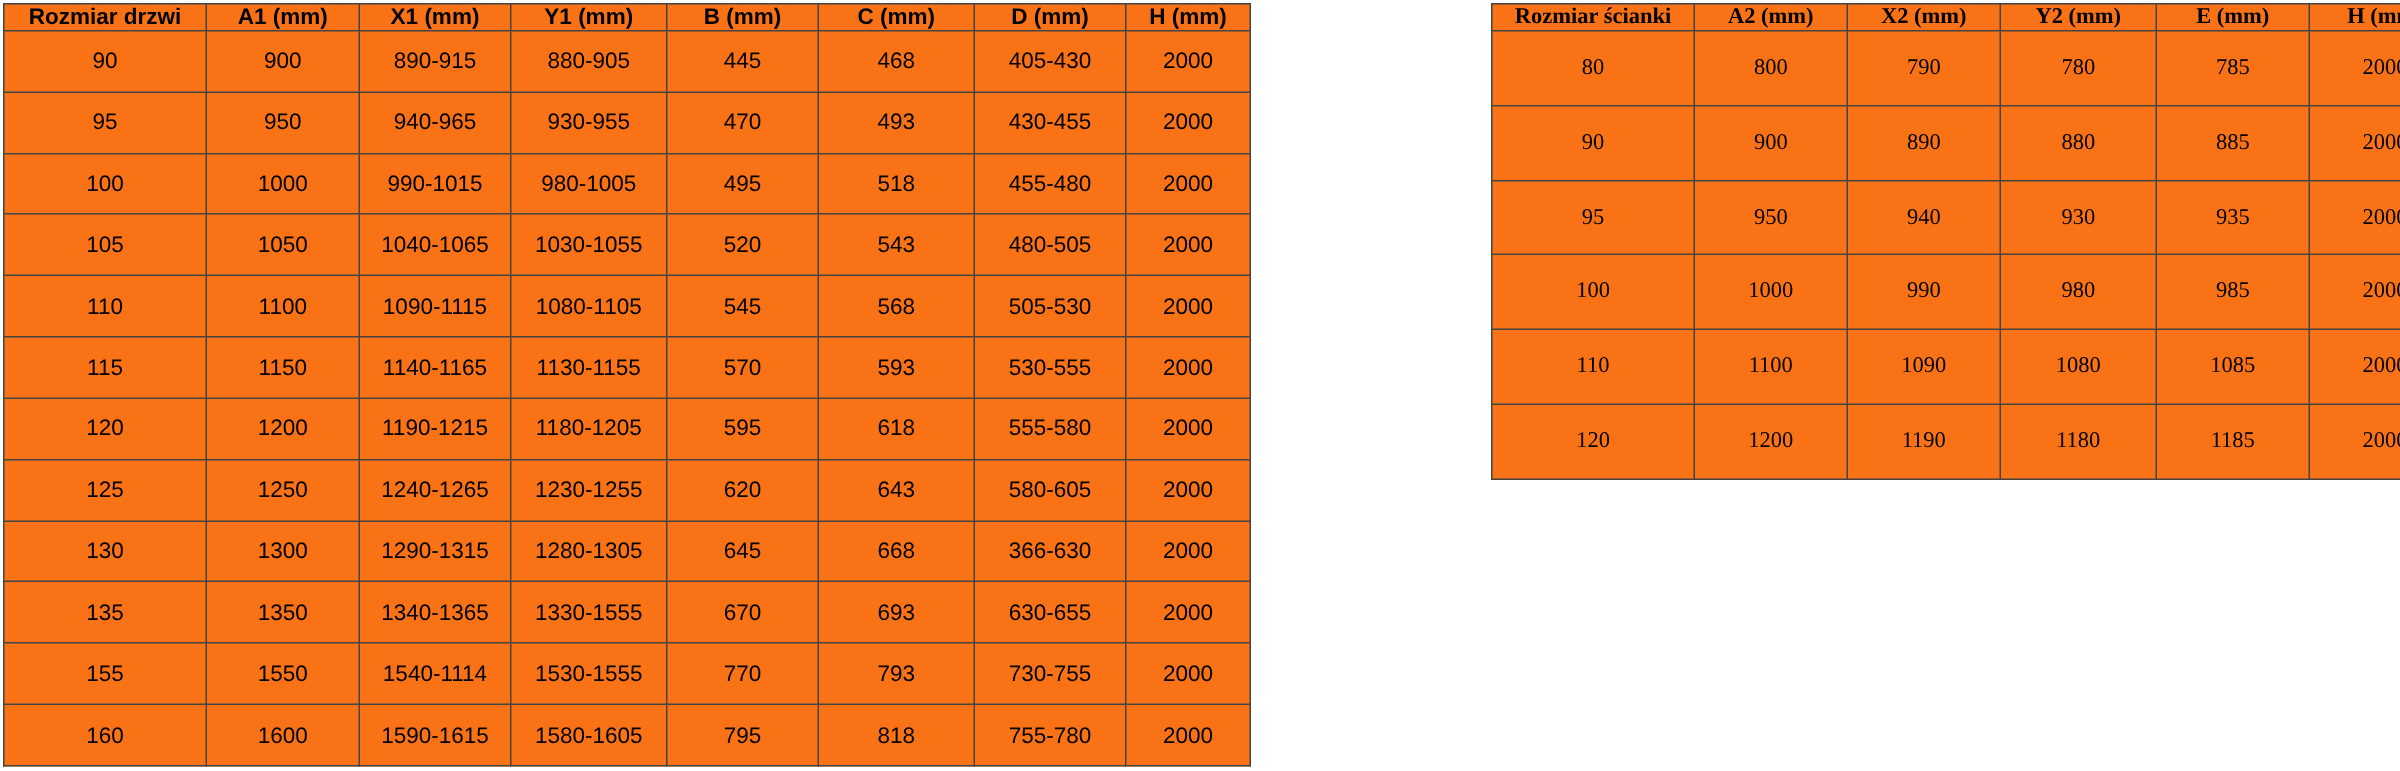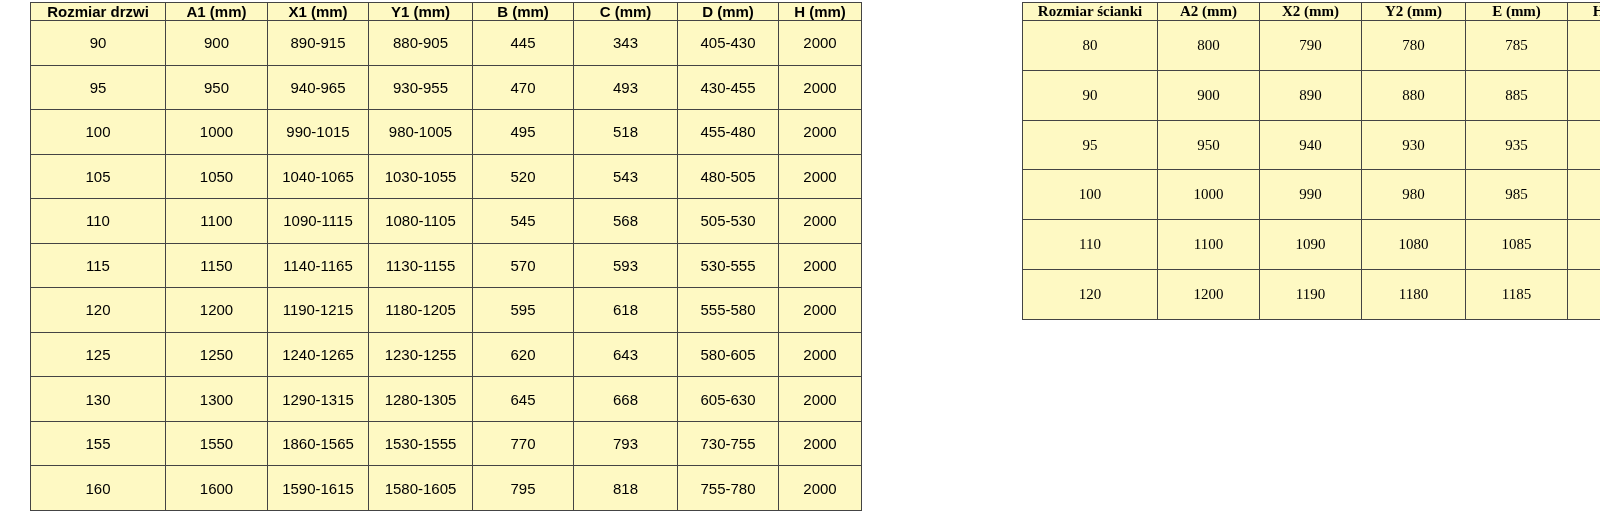--- a/index.html
+++ b/index.html
@@ -11,22 +11,21 @@
     width: 1600px;
     height: 514px;
     position: relative;
     font-family: "Liberation Sans", sans-serif;
     overflow: hidden;
   }
   table.grid {
     border-collapse: collapse;
     table-layout: fixed;
     position: absolute;
-    background: #fef9c3;
-    margin-left: 28px;
+    background: #f97316;
   }
   table.grid th,
   table.grid td {
     border: 1px solid #444444;
     text-align: center;
     vertical-align: middle;
     padding: 0 2px;
     font-size: 15px;
     color: #000000;
     white-space: nowrap;
@@ -78,21 +77,21 @@
         <th>H (mm)</th>
       </tr>
     </thead>
     <tbody>
       <tr>
         <td>90</td>
         <td>900</td>
         <td>890-915</td>
         <td>880-905</td>
         <td>445</td>
-        <td>343</td>
+        <td>468</td>
         <td>405-430</td>
         <td>2000</td>
       </tr>
       <tr>
         <td>95</td>
         <td>950</td>
         <td>940-965</td>
         <td>930-955</td>
         <td>470</td>
         <td>493</td>
@@ -159,27 +158,37 @@
         <td>580-605</td>
         <td>2000</td>
       </tr>
       <tr>
         <td>130</td>
         <td>1300</td>
         <td>1290-1315</td>
         <td>1280-1305</td>
         <td>645</td>
         <td>668</td>
-        <td>605-630</td>
+        <td>366-630</td>
+        <td>2000</td>
+      </tr>
+      <tr>
+        <td>135</td>
+        <td>1350</td>
+        <td>1340-1365</td>
+        <td>1330-1555</td>
+        <td>670</td>
+        <td>693</td>
+        <td>630-655</td>
         <td>2000</td>
       </tr>
       <tr>
         <td>155</td>
         <td>1550</td>
-        <td>1860-1565</td>
+        <td>1540-1114</td>
         <td>1530-1555</td>
         <td>770</td>
         <td>793</td>
         <td>730-755</td>
         <td>2000</td>
       </tr>
       <tr>
         <td>160</td>
         <td>1600</td>
         <td>1590-1615</td>

